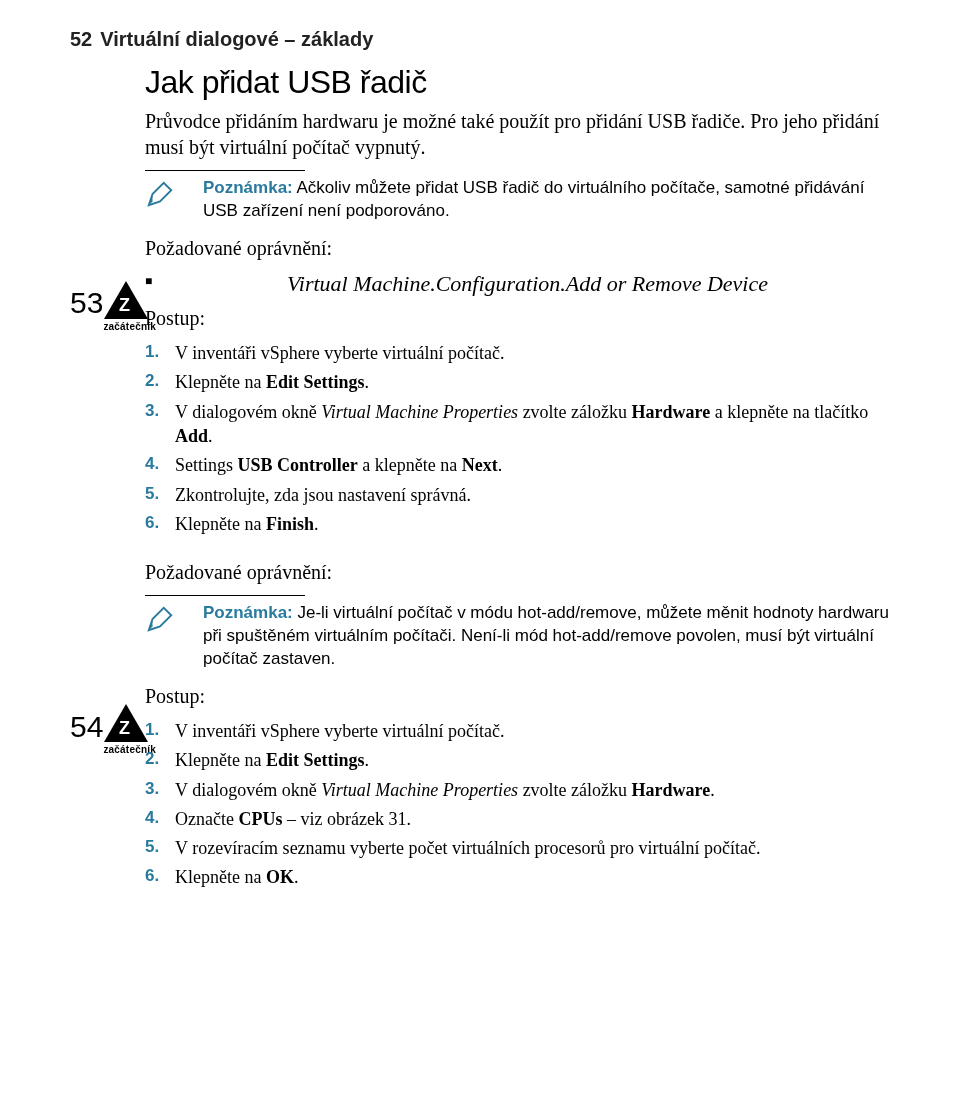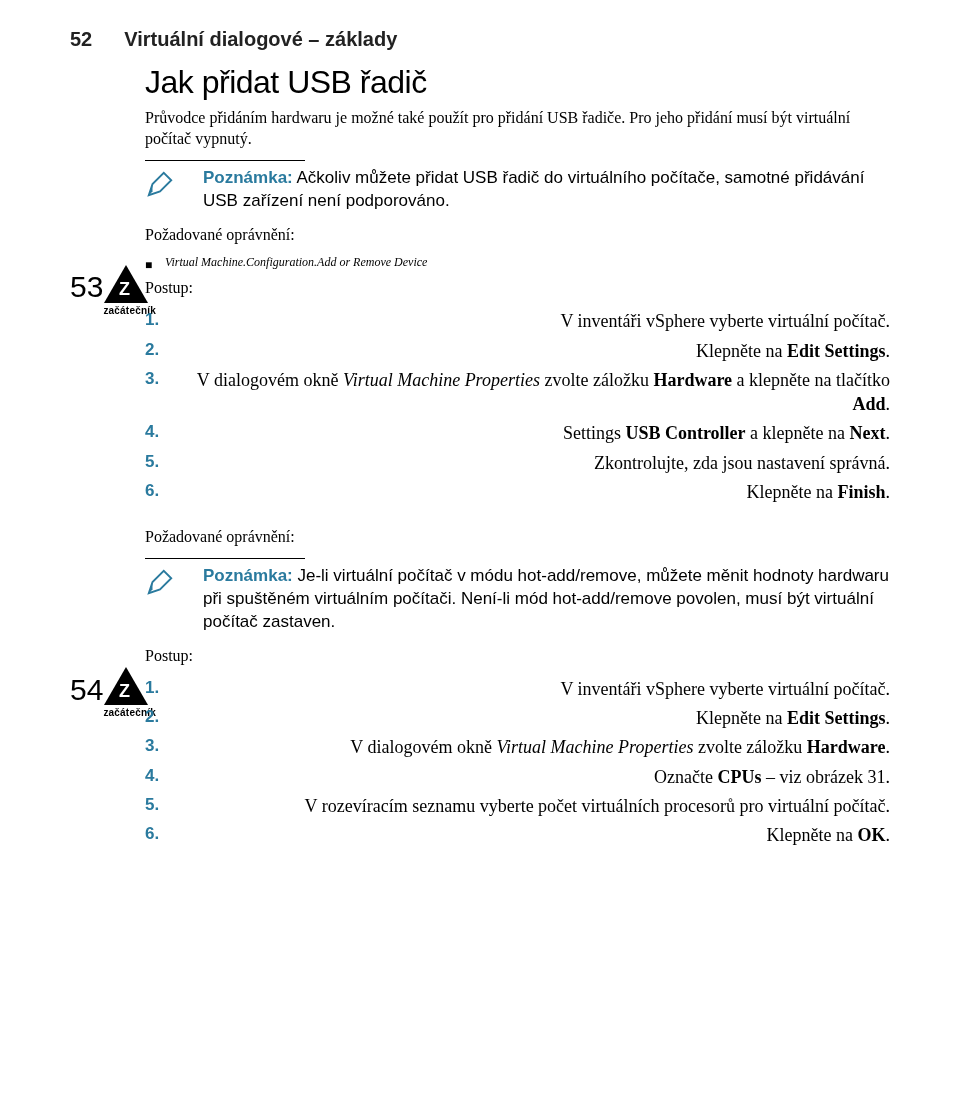--- a/index.html
+++ b/index.html
@@ -9,21 +9,21 @@
     font-family: Georgia, 'Times New Roman', serif;
     color: #000;
     width: 960px;
   }
   .page {
     padding: 28px 70px 40px 70px;
   }
   .header {
     display: flex;
     align-items: flex-end;
-    gap: 32px;
+    gap: 8px;
     font-family: Arial, Helvetica, sans-serif;
     font-weight: 600;
     color: #222;
     margin-bottom: 14px;
   }
   .page-num {
     font-size: 20px;
   }
   .chapter-title {
     font-size: 20px;
@@ -85,21 +85,21 @@
   }
   h1.section {
     font-family: Arial, Helvetica, sans-serif;
     font-size: 32px;
     font-weight: 400;
     margin: 0 0 8px 0;
     letter-spacing: -0.5px;
     line-height: 1.1;
   }
   p.body {
-    font-size: 16px;
+    font-size: 20px;
     line-height: 1.3;
     margin: 0 0 10px 0;
   }
   .hr-short {
     width: 160px;
     border: none;
     border-top: 1px solid #000;
     margin: 4px 0 6px 0;
   }
   .note {
@@ -125,24 +125,25 @@
   .subhead {
     font-size: 18px;
     margin: 8px 0 4px 0;
   }
   ul.perm {
     list-style: none;
     padding: 0;
     margin: 0 0 8px 0;
   }
   ul.perm li {
-    font-size: 12px;
+    font-size: 22px;
     font-style: italic;
     padding-left: 20px;
     position: relative;
+    text-align: center;
   }
   ul.perm li::before {
     content: "\25A0";
     position: absolute;
     left: 0;
     top: 3px;
     font-style: normal;
     font-size: 12px;
   }
   ol.steps {
@@ -151,21 +152,20 @@
     padding: 0;
     margin: 0;
   }
   ol.steps > li {
     counter-increment: step;
     font-size: 18px;
     line-height: 1.35;
     margin: 5px 0;
     padding-left: 30px;
     position: relative;
-    text-align: right;
   }
   ol.steps > li::before {
     content: counter(step) ".";
     position: absolute;
     left: 0;
     color: #2a7a9e;
     font-family: Arial, Helvetica, sans-serif;
     font-weight: 700;
     font-size: 17px;
   }

